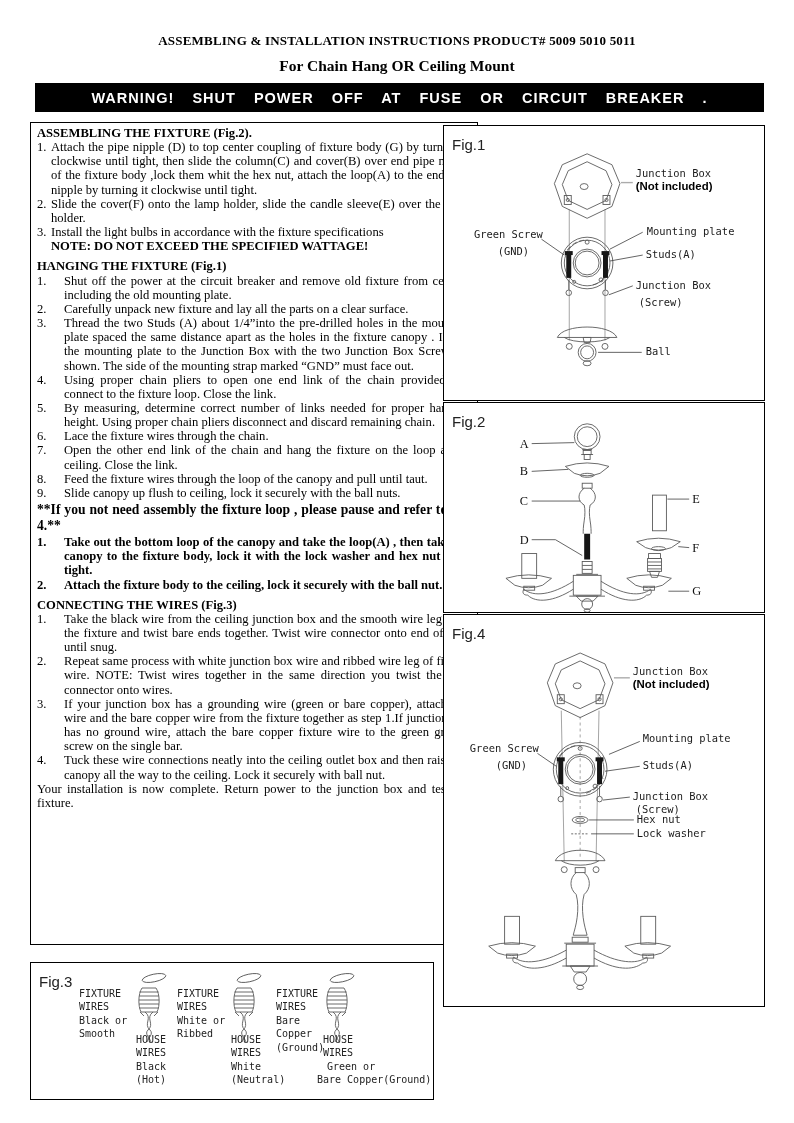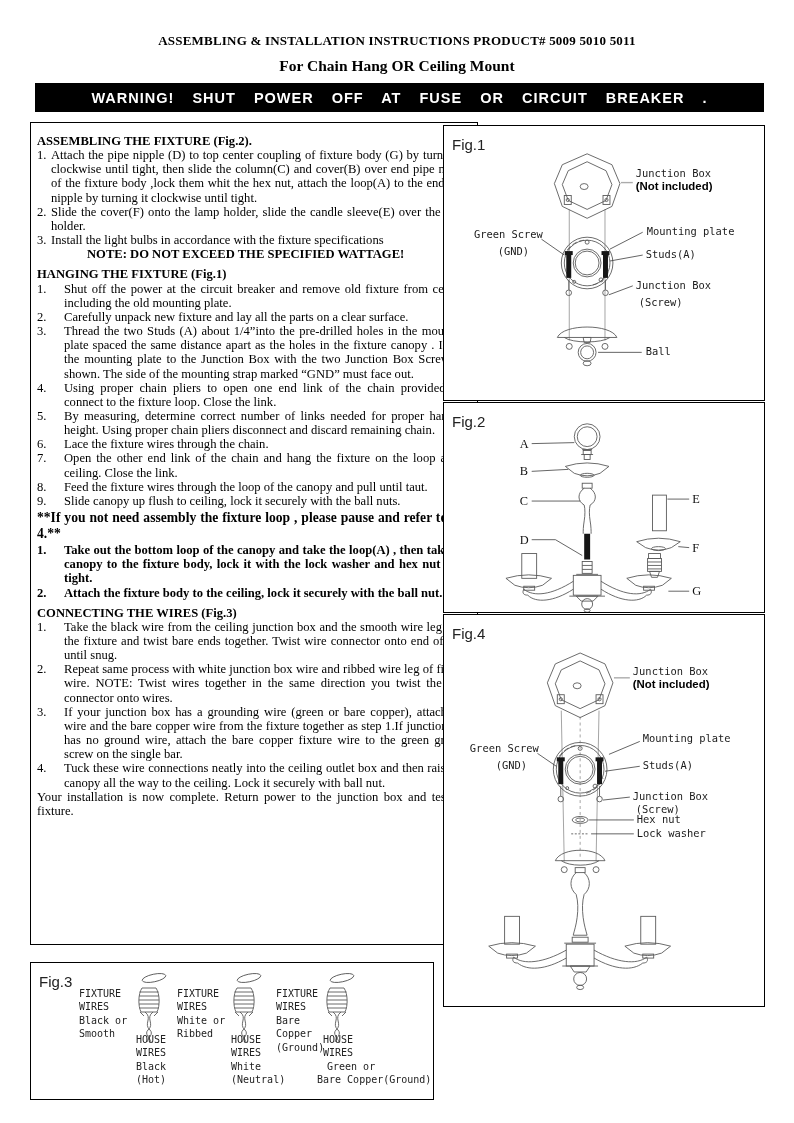--- a/index.html
+++ b/index.html
@@ -7,35 +7,35 @@
           font-family:"Liberation Serif", serif; color:#000; margin:0 auto; overflow:hidden; }
   .title1 { position:absolute; top:33px; left:0; right:0; text-align:center;
             font-weight:bold; font-size:13px; letter-spacing:.2px; }
   .title2 { position:absolute; top:57px; left:0; right:0; text-align:center;
             font-weight:bold; font-size:15.5px; }
   .warning { position:absolute; left:35px; top:83px; width:729px; height:29px; background:#000;
              color:#fff; font-family:"Liberation Sans", sans-serif; font-weight:bold;
              font-size:14.5px; letter-spacing:1px; word-spacing:13px;
              display:flex; align-items:center; justify-content:center; }
   .box { position:absolute; border:1.6px solid #000; background:#fff; box-sizing:border-box; }
-  #left-box  { left:30px;  top:122px; width:448px; height:823px; padding:11px 7px 0 6px;
+  #left-box  { left:30px;  top:122px; width:448px; height:823px; padding:3px 7px 0 6px;
                font-size:12.6px; line-height:14.15px; overflow:hidden; }
   #fig3-box  { left:30px;  top:962px; width:404px; height:138px; }
   #fig1-box  { left:443px; top:125px; width:322px; height:276px; }
   #fig2-box  { left:443px; top:402px; width:322px; height:211px; }
   #fig4-box  { left:443px; top:614px; width:322px; height:393px; }
   .fig-label { position:absolute; top:10px; left:8px; font-family:"Liberation Sans", sans-serif;
                font-size:15px; color:#222; z-index:2; }
   .fig-svg { position:absolute; inset:0; width:100%; height:100%; }
   .sec-h { font-weight:bold; }
   .li { display:flex; }
   .li .num { flex:0 0 14px; }
   .li.wide .num { flex:0 0 27px; }
   .li .txt { flex:1; text-align:justify; }
-  .note-line { font-weight:bold;margin-left:36px; }
+  .note-line { font-weight:bold; }
   .gap { height:6px; }
   .bold { font-weight:bold; }
   .bighead { font-weight:bold; font-size:13.6px; line-height:16px; text-align:justify; margin:2px 0 1px 0; }
   .closing { font-weight:normal; text-align:justify; }
   
   .d   { stroke:#5a5a5a; fill:none; stroke-width:0.9; }
   .dl  { stroke:#8d8d8d; fill:none; stroke-width:0.8; }
   .fillb { fill:#161616; stroke:none; }
   .ldr { stroke:#3d3d3d; stroke-width:0.8; fill:none; }
   .ldr-lt { stroke:#ababab; stroke-width:1.4; fill:none; }

